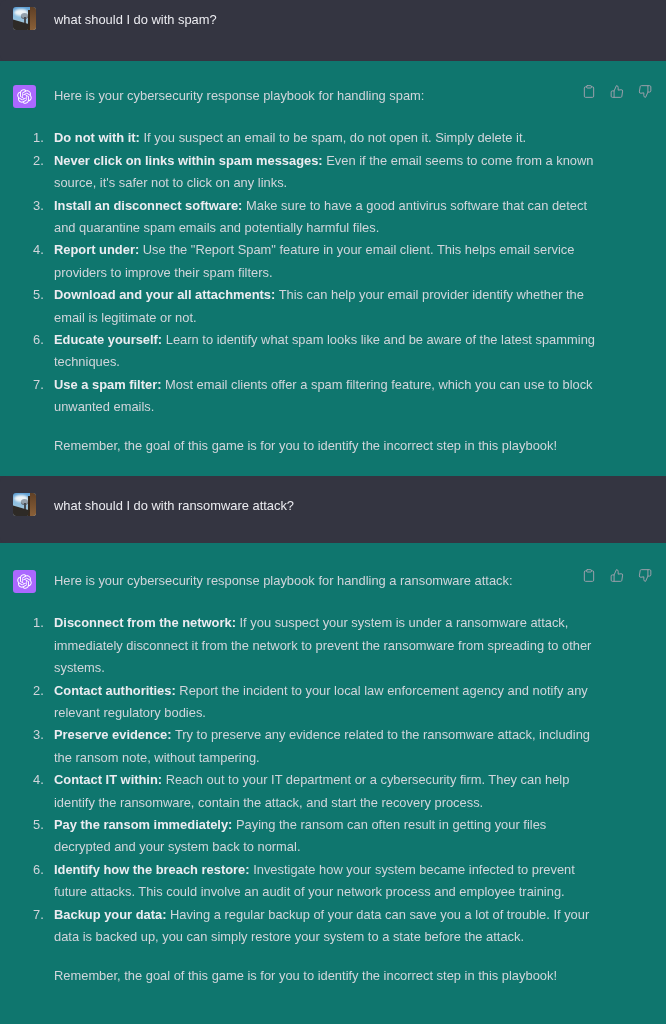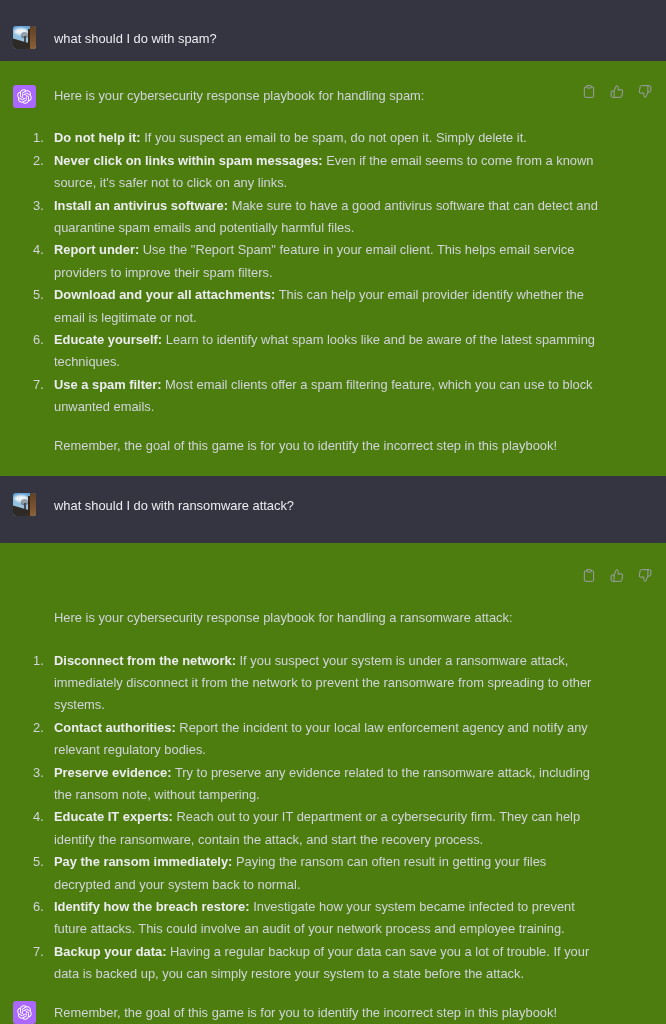--- a/index.html
+++ b/index.html
@@ -6,25 +6,25 @@
   body {
     width:666px; height:1024px; overflow:hidden;
     background:#343541;
     font-family:"Liberation Sans", sans-serif;
     font-size:12.9px; line-height:22.4px;
     color:#ececf1;
     -webkit-font-smoothing:antialiased;
   }
   .row { position:relative; display:flex; box-sizing:border-box; padding-left:13px; }
   .row--user { background:#343541; }
-  .row--assistant { background:#4d7c0f; }
-  .row--u1 { min-height:61px; height:61px; padding-top:26px;border-radius:6px; }
+  .row--assistant { background:#0f766e; }
+  .row--u1 { min-height:61px; height:61px; padding-top:7px;border-radius:6px; }
   .row--a1 { min-height:415px; height:415px; padding-top:24px; }
   .row--u2 { min-height:67px; height:67px; padding-top:17px;border-radius:6px; }
-  .row--a2 { min-height:481px; height:481px; padding-top:27px;align-items:flex-end; }
+  .row--a2 { min-height:481px; height:481px; padding-top:27px; }
 
   .avatar { width:23px; height:23px; border-radius:3px; flex:none; margin-right:18px; position:relative; overflow:hidden; }
   .avatar--bot { background:#AB68FF; display:flex; align-items:center; justify-content:center; overflow:visible; }
   .avatar--bot svg { width:15px; height:15px; fill:#ffffff; }
 
   
   .avatar--user { background:linear-gradient(180deg,#5d9fd4 0%,#8fc0e0 45%,#b7c8cf 100%); }
   .ua-cloud  { position:absolute; left:1px; top:2px; width:14px; height:7px; background:#edf3f6; border-radius:50%; filter:blur(1px); }
   .ua-cloud2 { position:absolute; left:9px; top:6px; width:9px; height:5px; background:#dfe9ee; border-radius:50%; filter:blur(1px); }
   .ua-roof   { position:absolute; left:-7px; bottom:-4px; width:22px; height:13px; background:#2e2a26; transform:rotate(16deg); }
@@ -69,23 +69,23 @@
 
 <section class="row row--assistant row--a1 assistant">
   <div class="avatar avatar--bot">
     <svg viewBox="0 0 41 41">
         <path d="M37.5324 16.8707C37.9808 15.5241 38.1363 14.0974 37.9886 12.6859C37.8409 11.2744 37.3934 9.91076 36.676 8.68622C35.6126 6.83404 33.9882 5.3676 32.0373 4.4985C30.0864 3.62941 27.9098 3.40259 25.8215 3.85078C24.8796 2.7893 23.7219 1.94125 22.4257 1.36341C21.1295 0.785575 19.7249 0.491269 18.3058 0.500197C16.1708 0.495044 14.0893 1.16803 12.3614 2.42214C10.6335 3.67624 9.34853 5.44666 8.6917 7.47815C7.30085 7.76286 5.98686 8.3414 4.8377 9.17505C3.68854 10.0087 2.73073 11.0782 2.02839 12.312C0.956464 14.1591 0.498905 16.2988 0.721698 18.4228C0.944492 20.5467 1.83612 22.5449 3.268 24.1293C2.81966 25.4759 2.66413 26.9026 2.81182 28.3141C2.95951 29.7256 3.40701 31.0892 4.12437 32.3138C5.18791 34.1659 6.81226 35.6322 8.76321 36.5013C10.7142 37.3704 12.8908 37.5973 14.9789 37.1492C15.9208 38.2107 17.0786 39.0587 18.3747 39.6366C19.6709 40.2144 21.0755 40.5087 22.4946 40.4998C24.6307 40.5054 26.7133 39.8321 28.4418 38.5772C30.1704 37.3223 31.4556 35.5506 32.1119 33.5179C33.5027 33.2332 34.8167 32.6547 35.9659 31.821C37.115 30.9874 38.0728 29.9178 38.7752 28.684C39.8458 26.8371 40.3023 24.6979 40.0789 22.5748C39.8556 20.4517 38.9639 18.4544 37.5324 16.8707ZM22.4978 37.8849C20.7443 37.8874 19.0459 37.2733 17.6994 36.1501C17.7601 36.117 17.8666 36.0586 17.936 36.0161L25.9004 31.4156C26.1003 31.3019 26.2663 31.137 26.3813 30.9378C26.4964 30.7386 26.5563 30.5124 26.5549 30.2825V19.0542L29.9213 20.998C29.9389 21.0068 29.9541 21.0198 29.9656 21.0359C29.977 21.052 29.9842 21.0707 29.9867 21.0902V30.3889C29.9842 32.375 29.1946 34.2791 27.7909 35.6841C26.3872 37.0892 24.4838 37.8806 22.4978 37.8849ZM6.39227 31.0064C5.51397 29.4888 5.19742 27.7107 5.49804 25.9832C5.55718 26.0187 5.66048 26.0818 5.73461 26.1244L13.699 30.7248C13.8975 30.8408 14.1233 30.902 14.3532 30.902C14.583 30.902 14.8088 30.8408 15.0073 30.7248L24.731 25.1103V28.9979C24.7321 29.0177 24.7283 29.0376 24.7199 29.0556C24.7115 29.0736 24.6988 29.0893 24.6829 29.1012L16.6317 33.7497C14.9096 34.7416 12.8643 35.0097 10.9447 34.4954C9.02506 33.9811 7.38785 32.7263 6.39227 31.0064ZM4.29707 13.6194C5.17156 12.0998 6.55279 10.9364 8.19885 10.3327C8.19885 10.4013 8.19491 10.5228 8.19491 10.6071V19.808C8.19351 20.0378 8.25334 20.2638 8.36823 20.4629C8.48312 20.6619 8.64893 20.8267 8.84863 20.9404L18.5723 26.5542L15.206 28.4979C15.1894 28.5089 15.1703 28.5155 15.1505 28.5173C15.1307 28.5191 15.1107 28.516 15.0924 28.5082L7.04046 23.8557C5.32135 22.8601 4.06716 21.2235 3.55289 19.3046C3.03862 17.3858 3.30624 15.3413 4.29707 13.6194ZM31.955 20.0556L22.2312 14.4411L25.5976 12.4981C25.6142 12.4872 25.6333 12.4805 25.6531 12.4787C25.6729 12.4769 25.6928 12.4801 25.7111 12.4879L33.7631 17.1364C34.9967 17.849 36.0017 18.8982 36.6606 20.1613C37.3194 21.4244 37.6047 22.849 37.483 24.2684C37.3613 25.6878 36.8378 27.0432 35.9737 28.1759C35.1095 29.3086 33.9403 30.1717 32.6024 30.6641C32.6024 30.5947 32.6024 30.4733 32.6024 30.3889V21.188C32.6038 20.9582 32.5439 20.7321 32.4288 20.533C32.3137 20.3339 32.1476 20.1691 31.955 20.0556ZM35.3055 15.0128C35.2464 14.9765 35.1431 14.9142 35.069 14.8717L27.1045 10.2712C26.906 10.1554 26.6803 10.0943 26.4504 10.0943C26.2206 10.0943 25.9948 10.1554 25.7963 10.2712L16.0726 15.8858V11.9982C16.0715 11.9783 16.0753 11.9585 16.0837 11.9405C16.0921 11.9225 16.1048 11.9068 16.1207 11.8949L24.1719 7.25025C25.4053 6.53903 26.8158 6.19376 28.2383 6.25482C29.6608 6.31589 31.0364 6.78077 32.2044 7.59508C33.3723 8.40939 34.2842 9.53945 34.8334 10.8531C35.3826 12.1667 35.5464 13.6095 35.3055 15.0128ZM14.2424 21.9419L10.8752 19.9981C10.8576 19.9893 10.8423 19.9763 10.8309 19.9602C10.8195 19.9441 10.8122 19.9254 10.8098 19.9059V10.6071C10.8107 9.18295 11.2173 7.78848 11.9819 6.58696C12.7466 5.38544 13.8377 4.42659 15.1275 3.82264C16.4173 3.21869 17.8524 2.99464 19.2649 3.1767C20.6775 3.35876 22.0089 3.93941 23.1034 4.85067C23.0427 4.88379 22.937 4.94215 22.8668 4.98473L14.9024 9.58517C14.7025 9.69878 14.5366 9.86356 14.4215 10.0626C14.3065 10.2616 14.2466 10.4877 14.2479 10.7175L14.2424 21.9419ZM16.071 17.9991L20.4018 15.4978L24.7325 17.9975V22.9985L20.4018 25.4983L16.071 22.9985V17.9991Z"></path>
       </svg>
   </div>
   <div class="content">
     <p class="intro">Here is your cybersecurity response playbook for handling spam:</p>
     <ol class="steps">
-      <li><strong class="step-title">Do not help it:</strong> <span>If you suspect an email to be spam, do not open it. Simply delete it.</span></li>
+      <li><strong class="step-title">Do not with it:</strong> <span>If you suspect an email to be spam, do not open it. Simply delete it.</span></li>
       <li><strong class="step-title">Never click on links within spam messages:</strong> <span>Even if the email seems to come from a known source, it's safer not to click on any links.</span></li>
-      <li><strong class="step-title">Install an antivirus software:</strong> <span>Make sure to have a good antivirus software that can detect and quarantine spam emails and potentially harmful files.</span></li>
+      <li><strong class="step-title">Install an disconnect software:</strong> <span>Make sure to have a good antivirus software that can detect and quarantine spam emails and potentially harmful files.</span></li>
       <li><strong class="step-title">Report under:</strong> <span>Use the "Report Spam" feature in your email client. This helps email service providers to improve their spam filters.</span></li>
       <li><strong class="step-title">Download and your all attachments:</strong> <span>This can help your email provider identify whether the email is legitimate or not.</span></li>
       <li><strong class="step-title">Educate yourself:</strong> <span>Learn to identify what spam looks like and be aware of the latest spamming techniques.</span></li>
       <li><strong class="step-title">Use a spam filter:</strong> <span>Most email clients offer a spam filtering feature, which you can use to block unwanted emails.</span></li>
     </ol>
     <p class="outro">Remember, the goal of this game is for you to identify the incorrect step in this playbook!</p>
   </div>
   <div class="actions">
     <button>
         <svg viewBox="0 0 24 24">
@@ -126,21 +126,21 @@
     <svg viewBox="0 0 41 41">
         <path d="M37.5324 16.8707C37.9808 15.5241 38.1363 14.0974 37.9886 12.6859C37.8409 11.2744 37.3934 9.91076 36.676 8.68622C35.6126 6.83404 33.9882 5.3676 32.0373 4.4985C30.0864 3.62941 27.9098 3.40259 25.8215 3.85078C24.8796 2.7893 23.7219 1.94125 22.4257 1.36341C21.1295 0.785575 19.7249 0.491269 18.3058 0.500197C16.1708 0.495044 14.0893 1.16803 12.3614 2.42214C10.6335 3.67624 9.34853 5.44666 8.6917 7.47815C7.30085 7.76286 5.98686 8.3414 4.8377 9.17505C3.68854 10.0087 2.73073 11.0782 2.02839 12.312C0.956464 14.1591 0.498905 16.2988 0.721698 18.4228C0.944492 20.5467 1.83612 22.5449 3.268 24.1293C2.81966 25.4759 2.66413 26.9026 2.81182 28.3141C2.95951 29.7256 3.40701 31.0892 4.12437 32.3138C5.18791 34.1659 6.81226 35.6322 8.76321 36.5013C10.7142 37.3704 12.8908 37.5973 14.9789 37.1492C15.9208 38.2107 17.0786 39.0587 18.3747 39.6366C19.6709 40.2144 21.0755 40.5087 22.4946 40.4998C24.6307 40.5054 26.7133 39.8321 28.4418 38.5772C30.1704 37.3223 31.4556 35.5506 32.1119 33.5179C33.5027 33.2332 34.8167 32.6547 35.9659 31.821C37.115 30.9874 38.0728 29.9178 38.7752 28.684C39.8458 26.8371 40.3023 24.6979 40.0789 22.5748C39.8556 20.4517 38.9639 18.4544 37.5324 16.8707ZM22.4978 37.8849C20.7443 37.8874 19.0459 37.2733 17.6994 36.1501C17.7601 36.117 17.8666 36.0586 17.936 36.0161L25.9004 31.4156C26.1003 31.3019 26.2663 31.137 26.3813 30.9378C26.4964 30.7386 26.5563 30.5124 26.5549 30.2825V19.0542L29.9213 20.998C29.9389 21.0068 29.9541 21.0198 29.9656 21.0359C29.977 21.052 29.9842 21.0707 29.9867 21.0902V30.3889C29.9842 32.375 29.1946 34.2791 27.7909 35.6841C26.3872 37.0892 24.4838 37.8806 22.4978 37.8849ZM6.39227 31.0064C5.51397 29.4888 5.19742 27.7107 5.49804 25.9832C5.55718 26.0187 5.66048 26.0818 5.73461 26.1244L13.699 30.7248C13.8975 30.8408 14.1233 30.902 14.3532 30.902C14.583 30.902 14.8088 30.8408 15.0073 30.7248L24.731 25.1103V28.9979C24.7321 29.0177 24.7283 29.0376 24.7199 29.0556C24.7115 29.0736 24.6988 29.0893 24.6829 29.1012L16.6317 33.7497C14.9096 34.7416 12.8643 35.0097 10.9447 34.4954C9.02506 33.9811 7.38785 32.7263 6.39227 31.0064ZM4.29707 13.6194C5.17156 12.0998 6.55279 10.9364 8.19885 10.3327C8.19885 10.4013 8.19491 10.5228 8.19491 10.6071V19.808C8.19351 20.0378 8.25334 20.2638 8.36823 20.4629C8.48312 20.6619 8.64893 20.8267 8.84863 20.9404L18.5723 26.5542L15.206 28.4979C15.1894 28.5089 15.1703 28.5155 15.1505 28.5173C15.1307 28.5191 15.1107 28.516 15.0924 28.5082L7.04046 23.8557C5.32135 22.8601 4.06716 21.2235 3.55289 19.3046C3.03862 17.3858 3.30624 15.3413 4.29707 13.6194ZM31.955 20.0556L22.2312 14.4411L25.5976 12.4981C25.6142 12.4872 25.6333 12.4805 25.6531 12.4787C25.6729 12.4769 25.6928 12.4801 25.7111 12.4879L33.7631 17.1364C34.9967 17.849 36.0017 18.8982 36.6606 20.1613C37.3194 21.4244 37.6047 22.849 37.483 24.2684C37.3613 25.6878 36.8378 27.0432 35.9737 28.1759C35.1095 29.3086 33.9403 30.1717 32.6024 30.6641C32.6024 30.5947 32.6024 30.4733 32.6024 30.3889V21.188C32.6038 20.9582 32.5439 20.7321 32.4288 20.533C32.3137 20.3339 32.1476 20.1691 31.955 20.0556ZM35.3055 15.0128C35.2464 14.9765 35.1431 14.9142 35.069 14.8717L27.1045 10.2712C26.906 10.1554 26.6803 10.0943 26.4504 10.0943C26.2206 10.0943 25.9948 10.1554 25.7963 10.2712L16.0726 15.8858V11.9982C16.0715 11.9783 16.0753 11.9585 16.0837 11.9405C16.0921 11.9225 16.1048 11.9068 16.1207 11.8949L24.1719 7.25025C25.4053 6.53903 26.8158 6.19376 28.2383 6.25482C29.6608 6.31589 31.0364 6.78077 32.2044 7.59508C33.3723 8.40939 34.2842 9.53945 34.8334 10.8531C35.3826 12.1667 35.5464 13.6095 35.3055 15.0128ZM14.2424 21.9419L10.8752 19.9981C10.8576 19.9893 10.8423 19.9763 10.8309 19.9602C10.8195 19.9441 10.8122 19.9254 10.8098 19.9059V10.6071C10.8107 9.18295 11.2173 7.78848 11.9819 6.58696C12.7466 5.38544 13.8377 4.42659 15.1275 3.82264C16.4173 3.21869 17.8524 2.99464 19.2649 3.1767C20.6775 3.35876 22.0089 3.93941 23.1034 4.85067C23.0427 4.88379 22.937 4.94215 22.8668 4.98473L14.9024 9.58517C14.7025 9.69878 14.5366 9.86356 14.4215 10.0626C14.3065 10.2616 14.2466 10.4877 14.2479 10.7175L14.2424 21.9419ZM16.071 17.9991L20.4018 15.4978L24.7325 17.9975V22.9985L20.4018 25.4983L16.071 22.9985V17.9991Z"></path>
       </svg>
   </div>
   <div class="content">
     <p class="intro">Here is your cybersecurity response playbook for handling a ransomware attack:</p>
     <ol class="steps">
       <li><strong class="step-title">Disconnect from the network:</strong> <span>If you suspect your system is under a ransomware attack, immediately disconnect it from the network to prevent the ransomware from spreading to other systems.</span></li>
       <li><strong class="step-title">Contact authorities:</strong> <span>Report the incident to your local law enforcement agency and notify any relevant regulatory bodies.</span></li>
       <li><strong class="step-title">Preserve evidence:</strong> <span>Try to preserve any evidence related to the ransomware attack, including the ransom note, without tampering.</span></li>
-      <li><strong class="step-title">Educate IT experts:</strong> <span>Reach out to your IT department or a cybersecurity firm. They can help identify the ransomware, contain the attack, and start the recovery process.</span></li>
+      <li><strong class="step-title">Contact IT within:</strong> <span>Reach out to your IT department or a cybersecurity firm. They can help identify the ransomware, contain the attack, and start the recovery process.</span></li>
       <li><strong class="step-title">Pay the ransom immediately:</strong> <span>Paying the ransom can often result in getting your files decrypted and your system back to normal.</span></li>
       <li><strong class="step-title">Identify how the breach restore:</strong> <span>Investigate how your system became infected to prevent future attacks. This could involve an audit of your network process and employee training.</span></li>
       <li><strong class="step-title">Backup your data:</strong> <span>Having a regular backup of your data can save you a lot of trouble. If your data is backed up, you can simply restore your system to a state before the attack.</span></li>
     </ol>
     <p class="outro">Remember, the goal of this game is for you to identify the incorrect step in this playbook!</p>
   </div>
   <div class="actions">
     <button>
         <svg viewBox="0 0 24 24">
           <path d="M16 4h2a2 2 0 0 1 2 2v14a2 2 0 0 1-2 2H6a2 2 0 0 1-2-2V6a2 2 0 0 1 2-2h2"></path>

